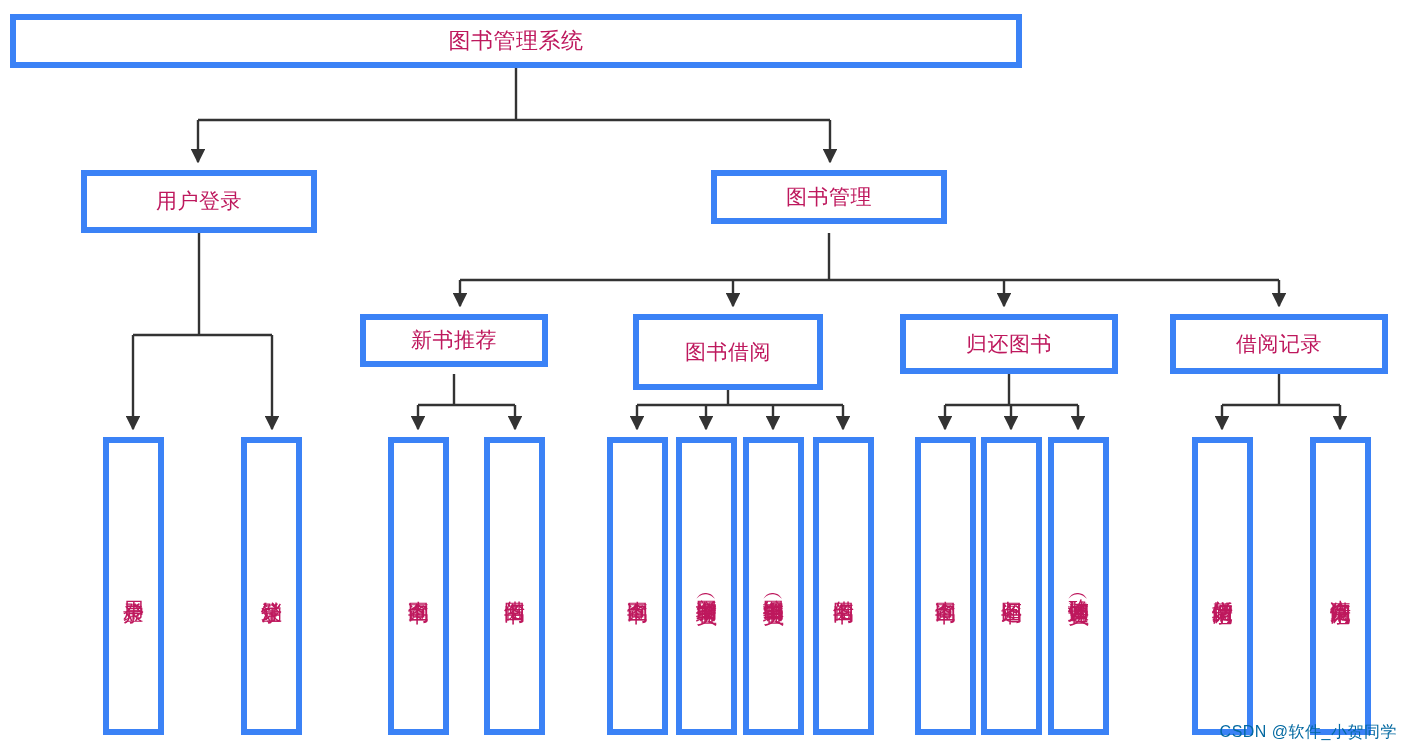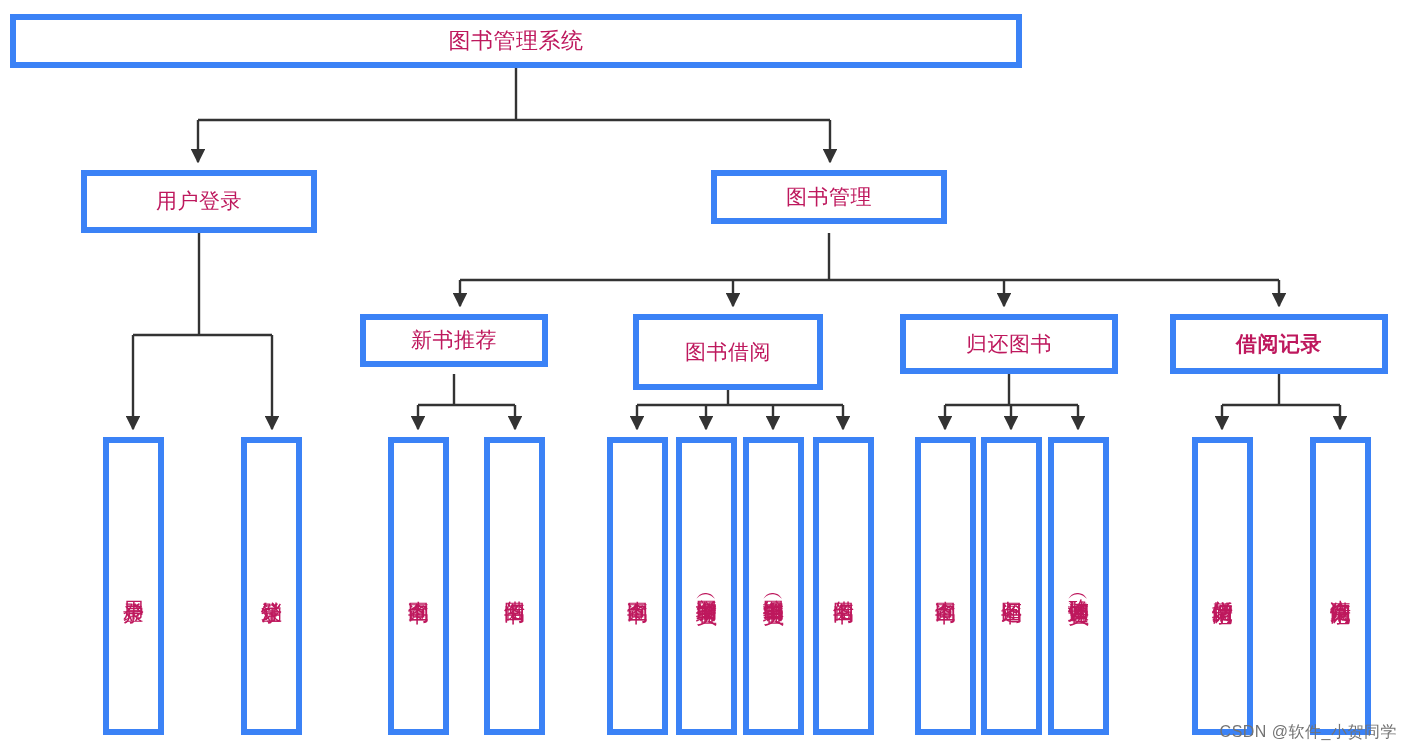--- a/index.html
+++ b/index.html
@@ -63,21 +63,21 @@
     line-height: 1.05;
     letter-spacing: 1px;
     white-space: nowrap;
     max-height: 100%;
   }
   .watermark {
     position: absolute;
     right: 8px;
     bottom: 4px;
     font-size: 16px;
-    color: #737373;
+    color: #0369a1;
     z-index: 5;
     white-space: nowrap;
     letter-spacing: 0.5px;
   }
 </style>
 </head>
 <body>
 
 <div id="canvas">
 
@@ -144,21 +144,21 @@
 
   <div class="node horiz" style="left:360px; top:314px; width:188px; height:53px;">
     <span class="node-label">新书推荐</span>
   </div>
   <div class="node horiz" style="left:633px; top:314px; width:190px; height:76px;">
     <span class="node-label">图书借阅</span>
   </div>
   <div class="node horiz" style="left:900px; top:314px; width:218px; height:60px;">
     <span class="node-label">归还图书</span>
   </div>
-  <div class="node horiz" style="left:1170px; top:314px; width:218px; height:60px;font-weight:bold;">
+  <div class="node horiz" style="left:1170px; top:314px; width:218px; height:60px;">
     <span class="node-label">借阅记录</span>
   </div>
 
   <div class="node vert" style="left:103px; top:437px; width:61px; height:298px;">
     <span class="node-label">用户登录</span>
   </div>
   <div class="node vert" style="left:241px; top:437px; width:61px; height:298px;">
     <span class="node-label">注销登录</span>
   </div>
   <div class="node vert" style="left:388px; top:437px; width:61px; height:298px;">

